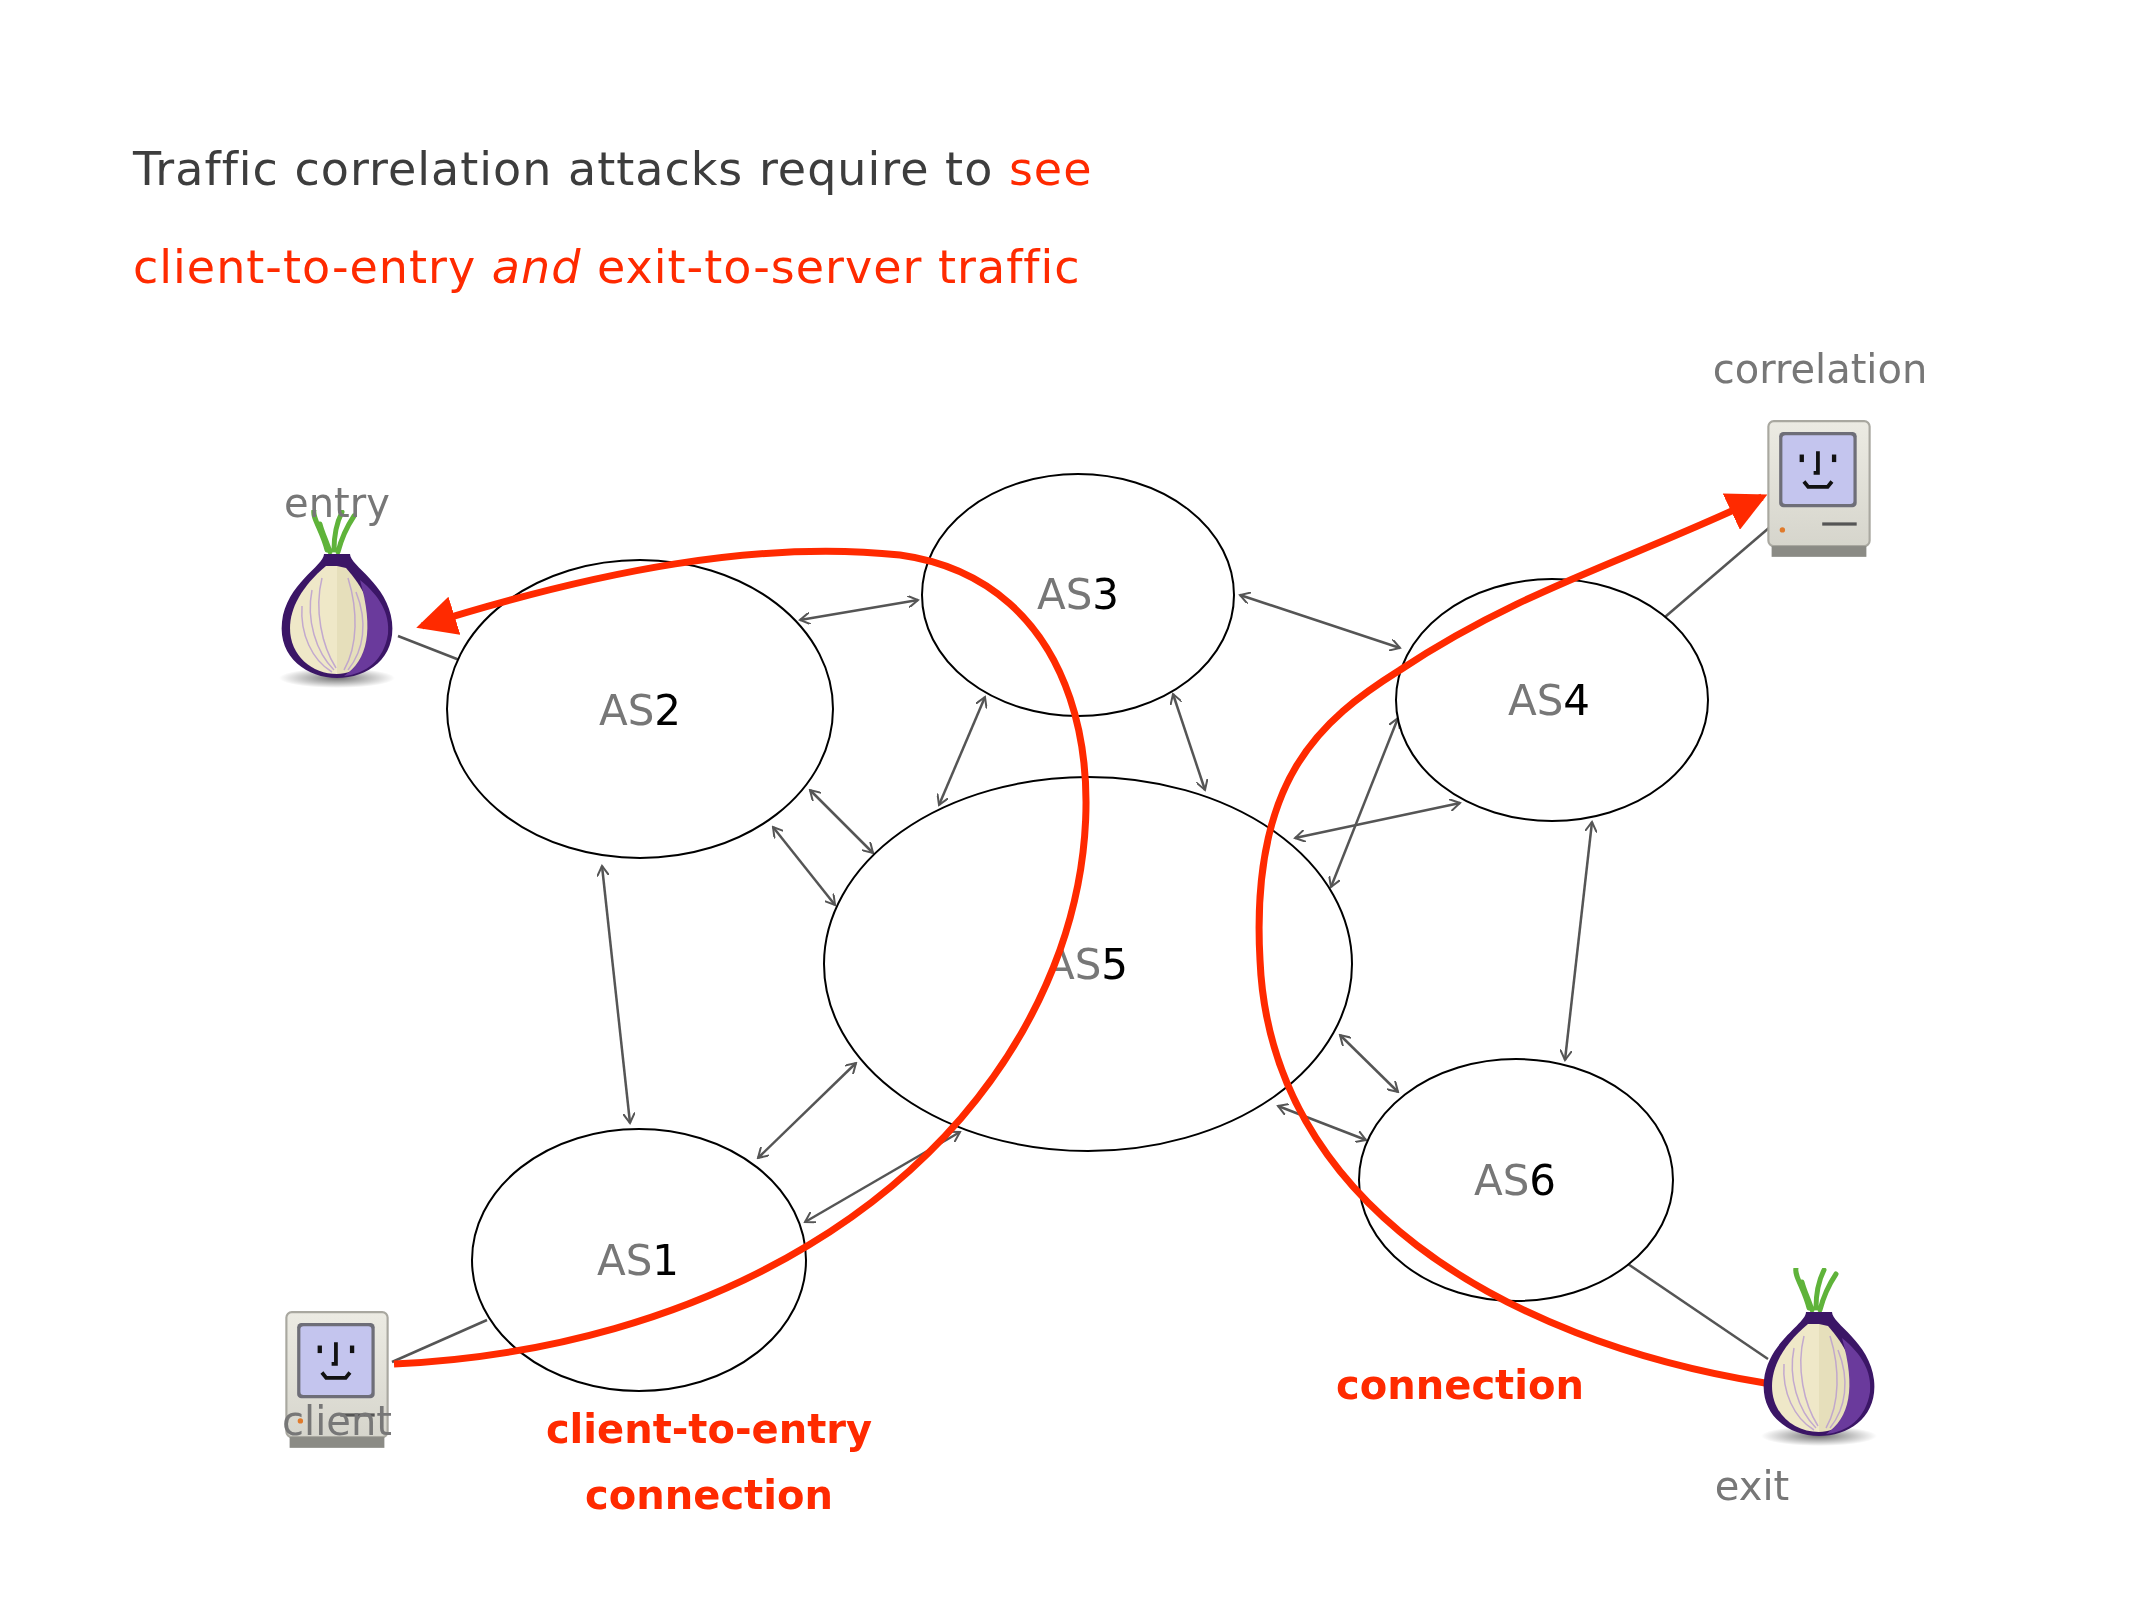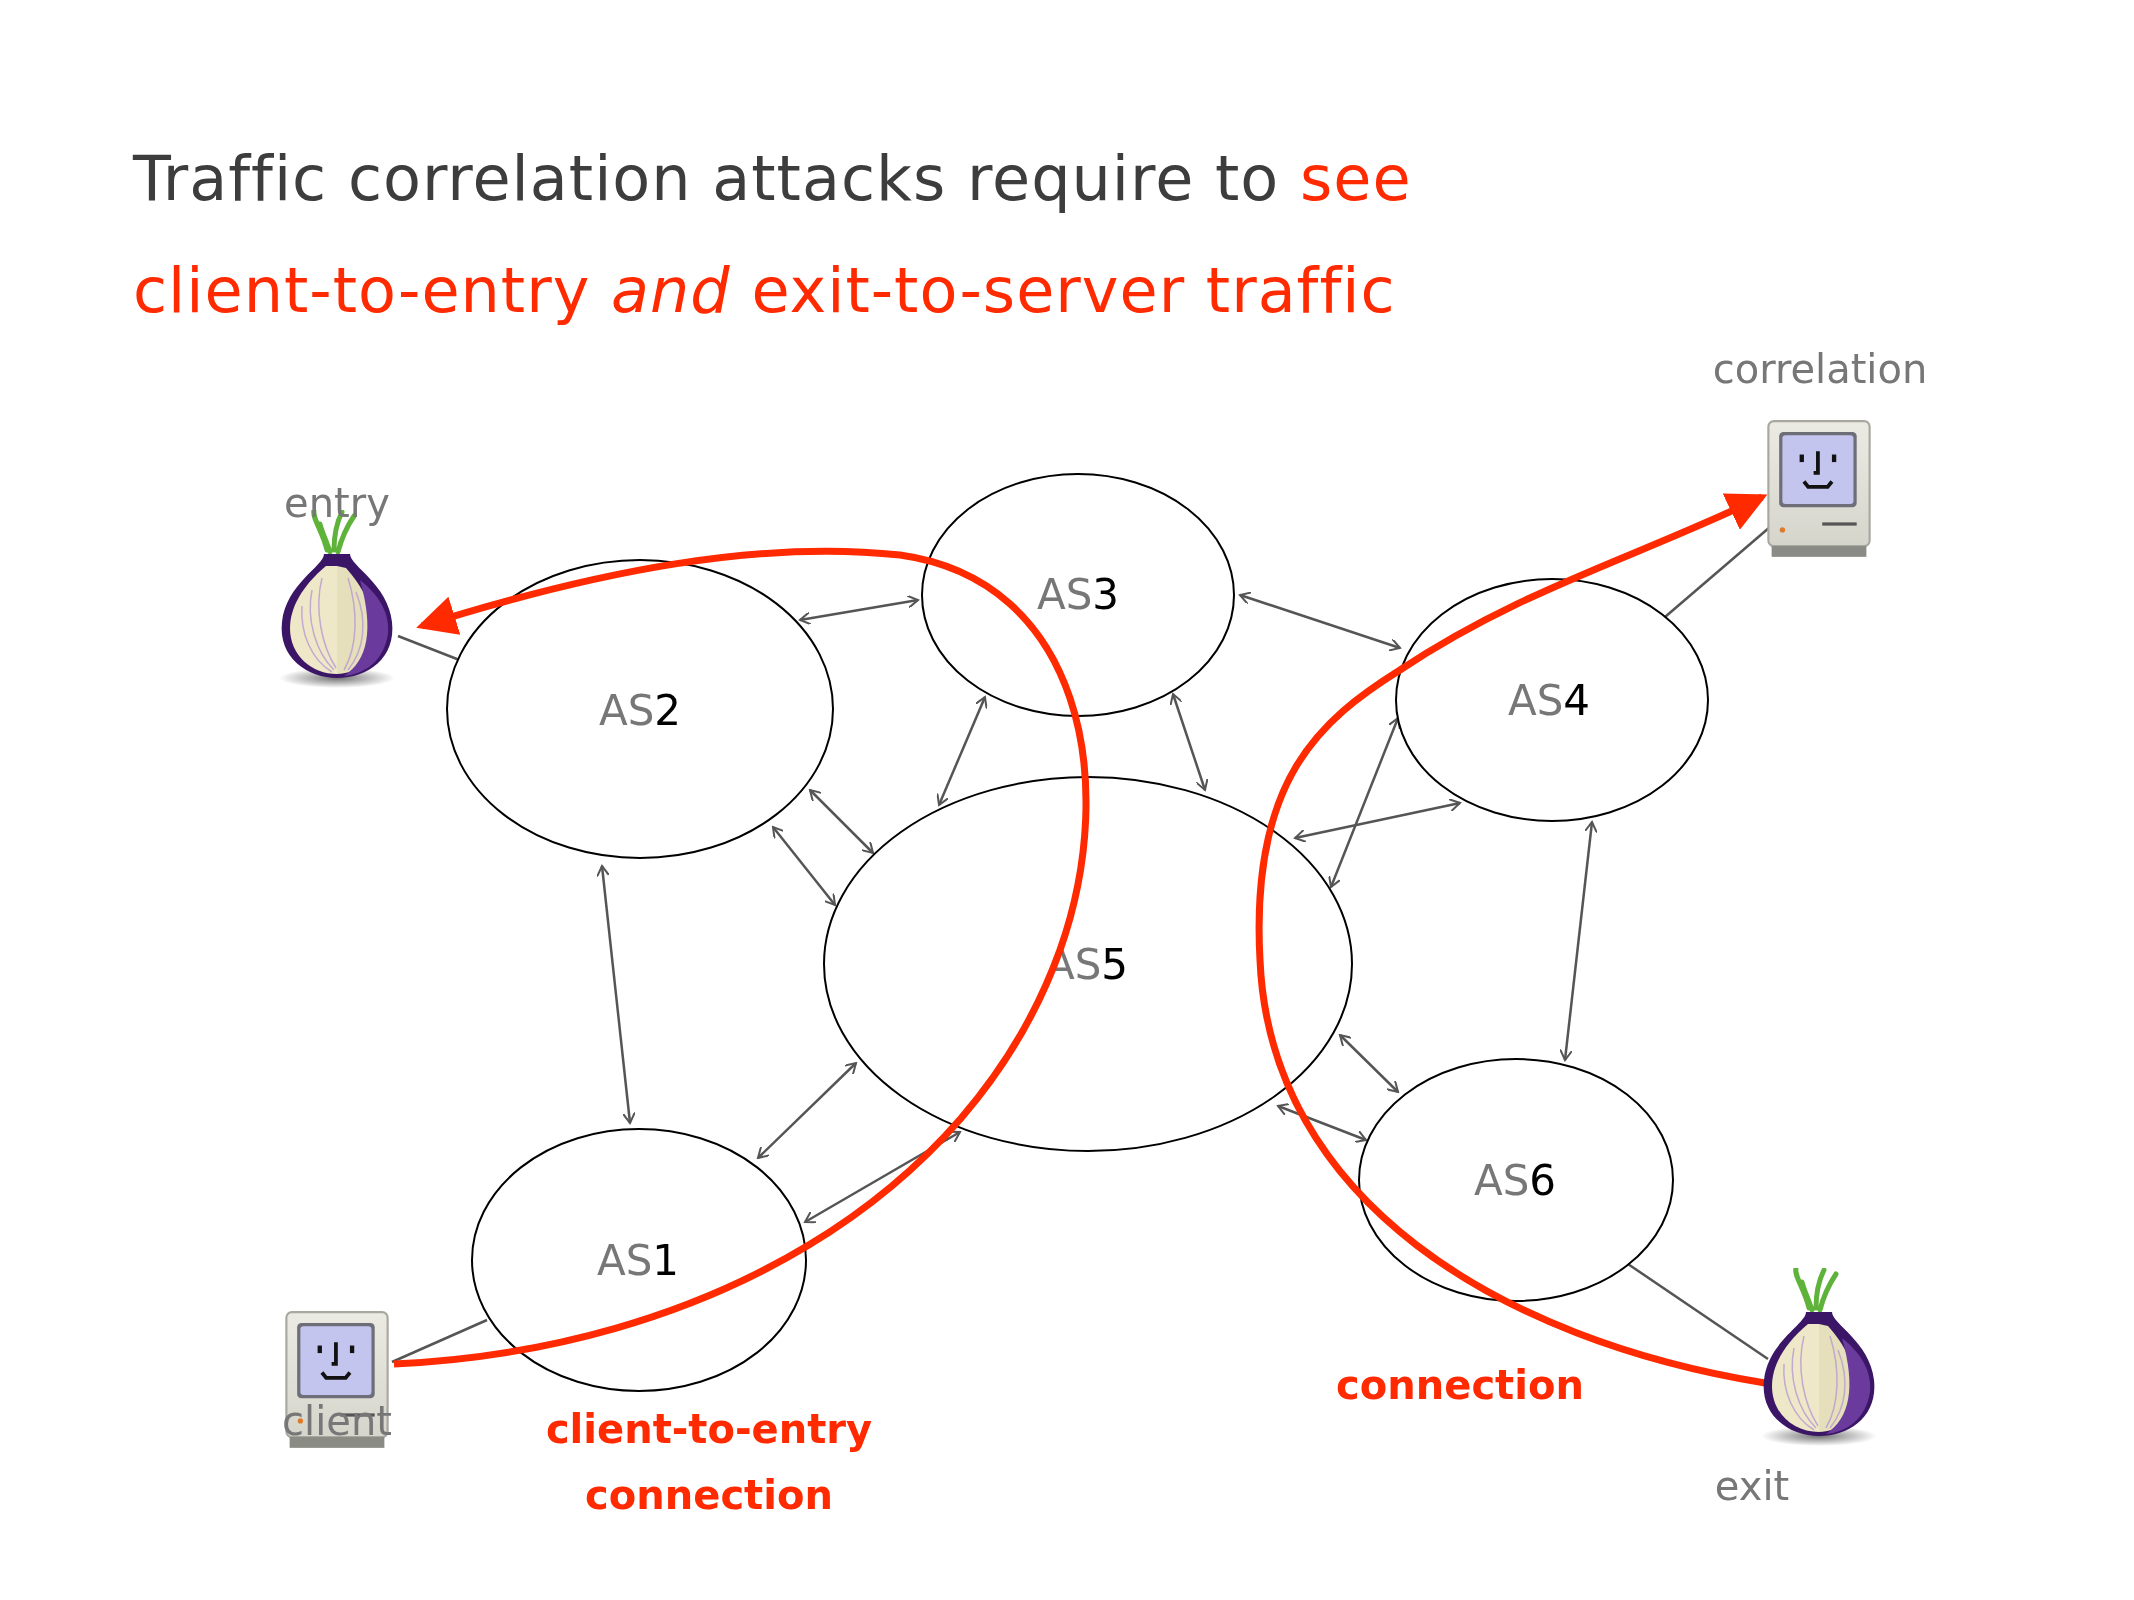--- a/index.html
+++ b/index.html
@@ -1,19 +1,19 @@
 <!DOCTYPE html>
 <html><head>
 <meta charset="utf-8">
 <style>
   html,body{margin:0;padding:0;background:#fff;}
   body{width:2134px;height:1600px;position:relative;overflow:hidden;font-family:"DejaVu Sans","Liberation Sans",sans-serif;}
-  .title{position:absolute;left:133px;font-size:62px;letter-spacing:1px;white-space:nowrap;}
+  .title{position:absolute;left:133px;font-size:46px;letter-spacing:1px;white-space:nowrap;}
   .t1{top:142px;color:#3d3d3d;}
-  .t2{top:254px;color:#ff2a00;}
+  .t2{top:240px;color:#ff2a00;}
   .red{color:#ff2a00;}
   .ital{font-style:italic;}
   svg.diagram{position:absolute;left:0;top:0;}
   .node-label{position:absolute;font-size:40px;color:#777;text-align:center;transform:translateX(-50%);white-space:nowrap;}
   .conn-label{position:absolute;font-size:40px;font-weight:bold;color:#ff2a00;text-align:center;transform:translateX(-50%);line-height:66px;white-space:nowrap;}
   .as-text{font-size:42px;font-family:"DejaVu Sans","Liberation Sans",sans-serif;}
 </style>
 </head>
 <body>
 

